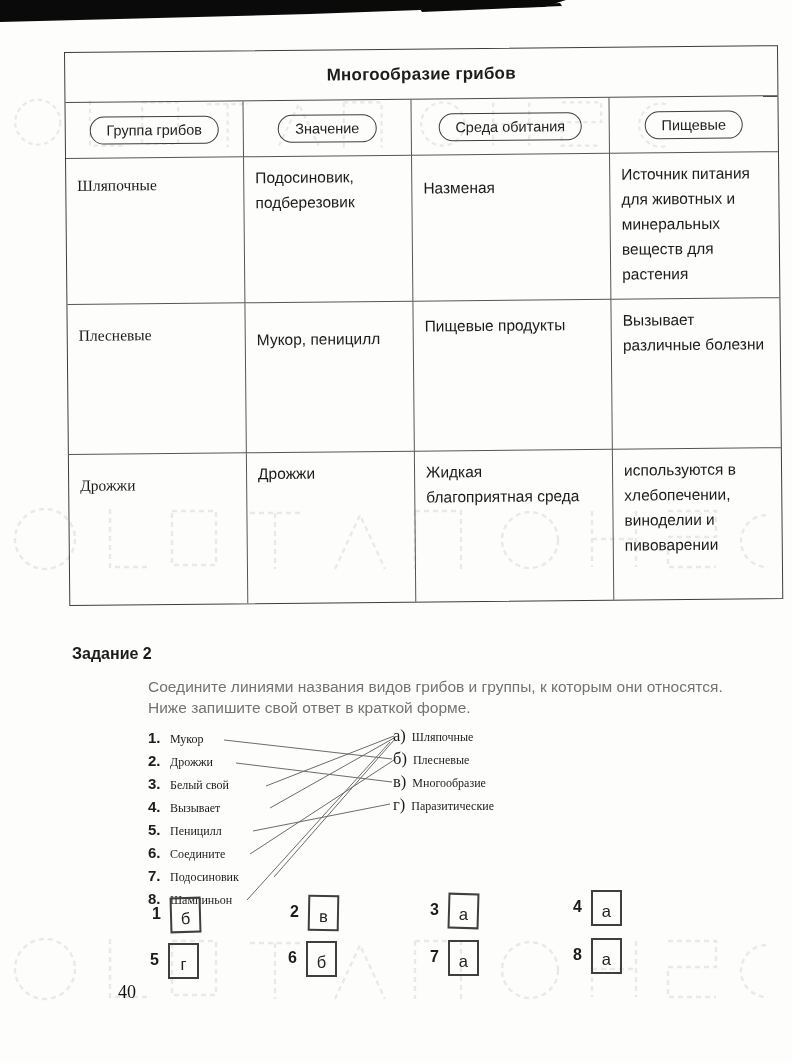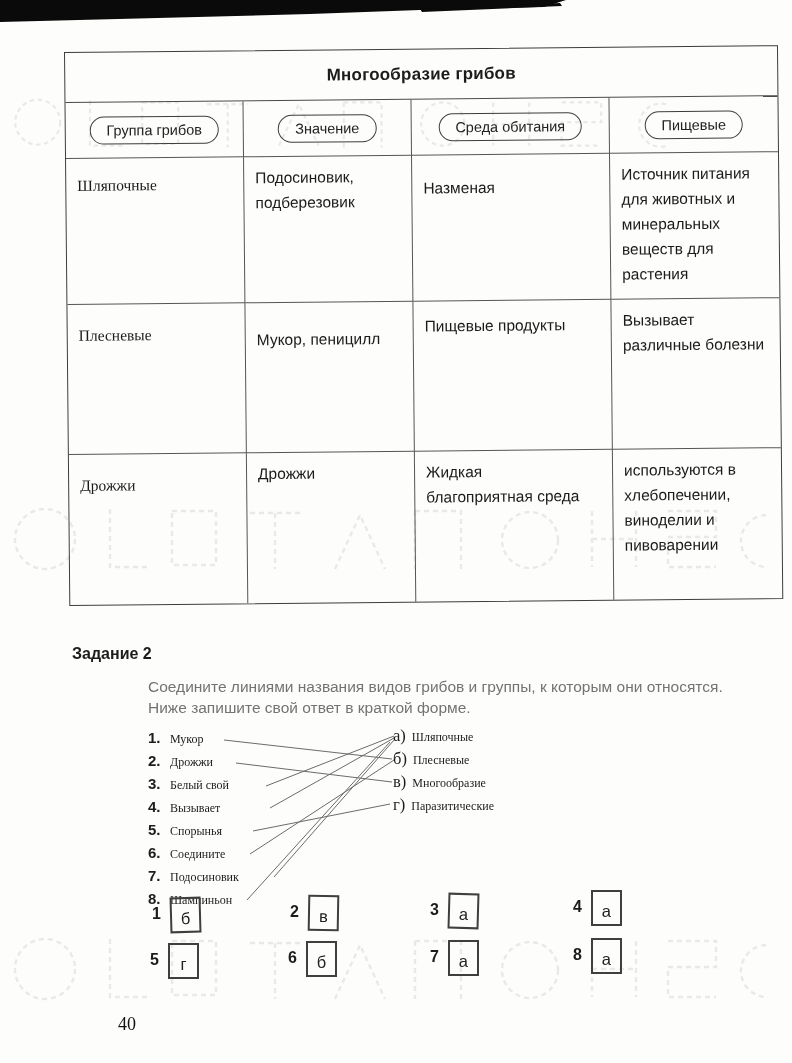--- a/index.html
+++ b/index.html
@@ -70,21 +70,21 @@
   }
   .answer-unit:nth-of-type(1) .a-box{transform:rotate(-1.2deg);}
   .answer-unit:nth-of-type(2) .a-box{transform:rotate(1.6deg);}
   .answer-unit:nth-of-type(3) .a-box{transform:rotate(-1deg);}
   .answer-unit:nth-of-type(4) .a-box{transform:rotate(2deg);}
   .answer-unit:nth-of-type(5) .a-box{transform:rotate(1.4deg);}
   .answer-unit:nth-of-type(6) .a-box{transform:rotate(-1.6deg);}
   .answer-unit:nth-of-type(7) .a-box{transform:rotate(1deg);}
   .answer-unit:nth-of-type(8) .a-box{transform:rotate(1.6deg);}
   .page-number{
-    position:absolute;left:118px;top:1014px;z-index:2;
+    position:absolute;left:118px;top:982px;z-index:2;
     font-family:"Liberation Serif", serif;font-size:18px;color:#111;
   }
 </style>
 </head>
 <body>
 
 <svg class="scan-band" width="792" height="26">
   <polygon points="0,0 566,0 544,7 420,10 310,14 0,22" fill="#0a0a0a"></polygon>
   <polygon points="420,9 560,3 562,6 422,12" fill="#0a0a0a"></polygon>
 </svg>
@@ -210,21 +210,21 @@
   <div class="m-item">
     <span class="m-num">3.</span>
     <span class="m-label">Белый свой</span>
   </div>
   <div class="m-item">
     <span class="m-num">4.</span>
     <span class="m-label">Вызывает</span>
   </div>
   <div class="m-item">
     <span class="m-num">5.</span>
-    <span class="m-label">Спорынья</span>
+    <span class="m-label">Пеницилл</span>
   </div>
   <div class="m-item">
     <span class="m-num">6.</span>
     <span class="m-label">Соедините</span>
   </div>
   <div class="m-item">
     <span class="m-num">7.</span>
     <span class="m-label">Подосиновик</span>
   </div>
   <div class="m-item">

